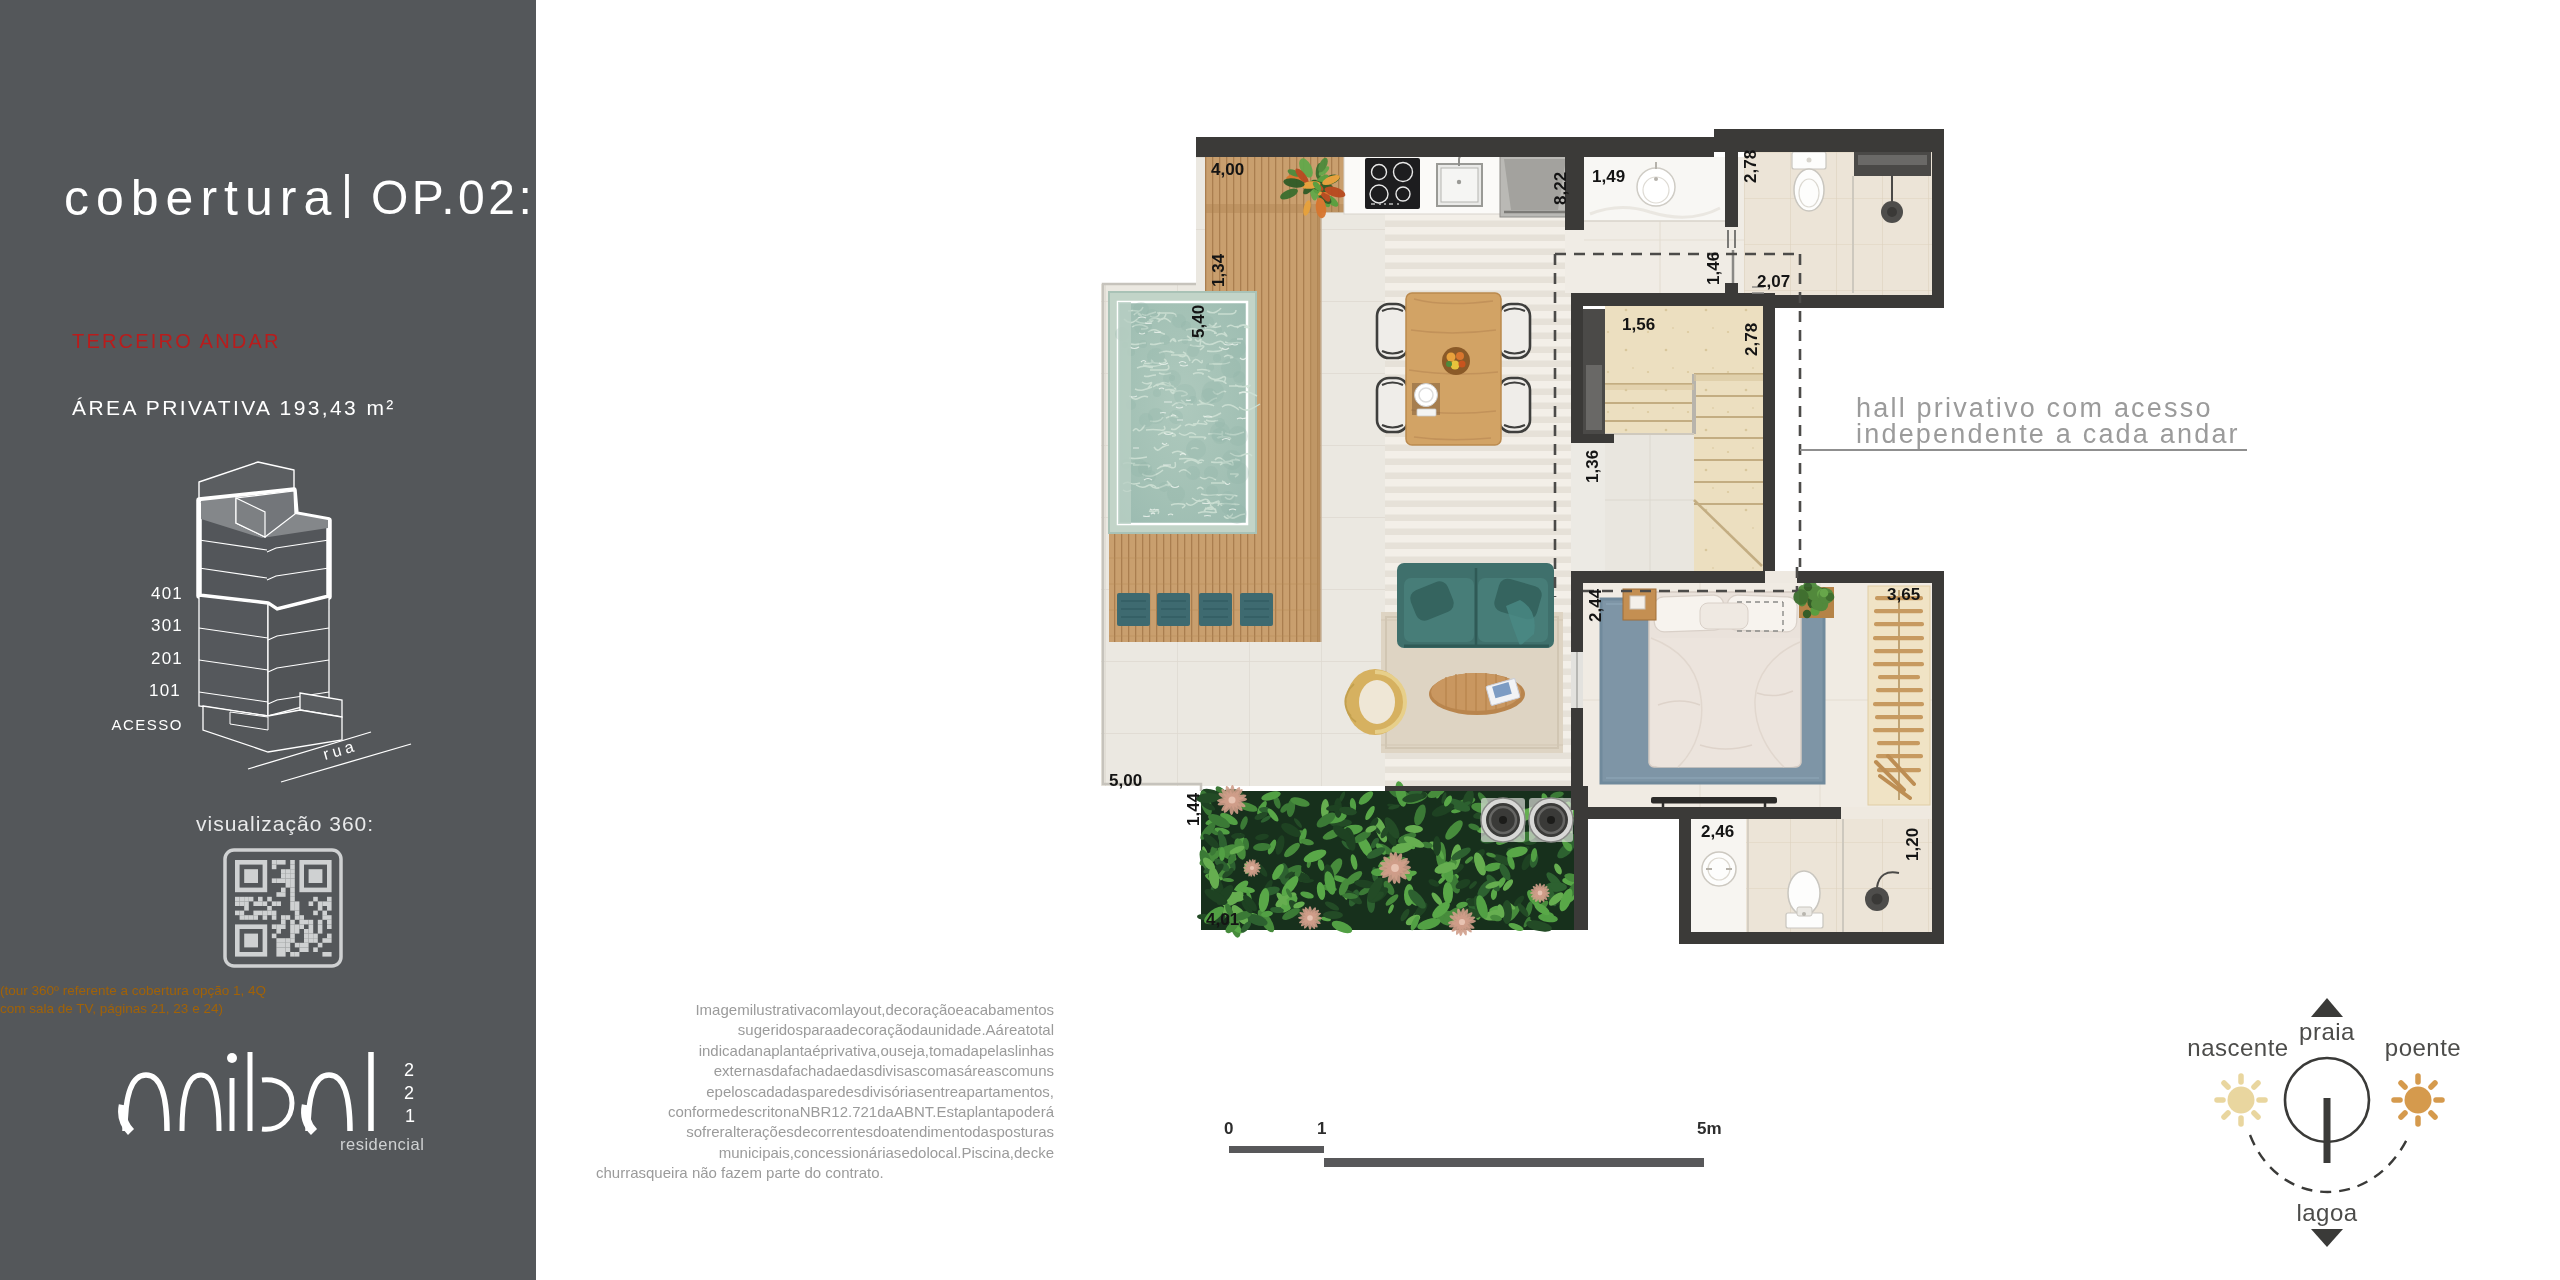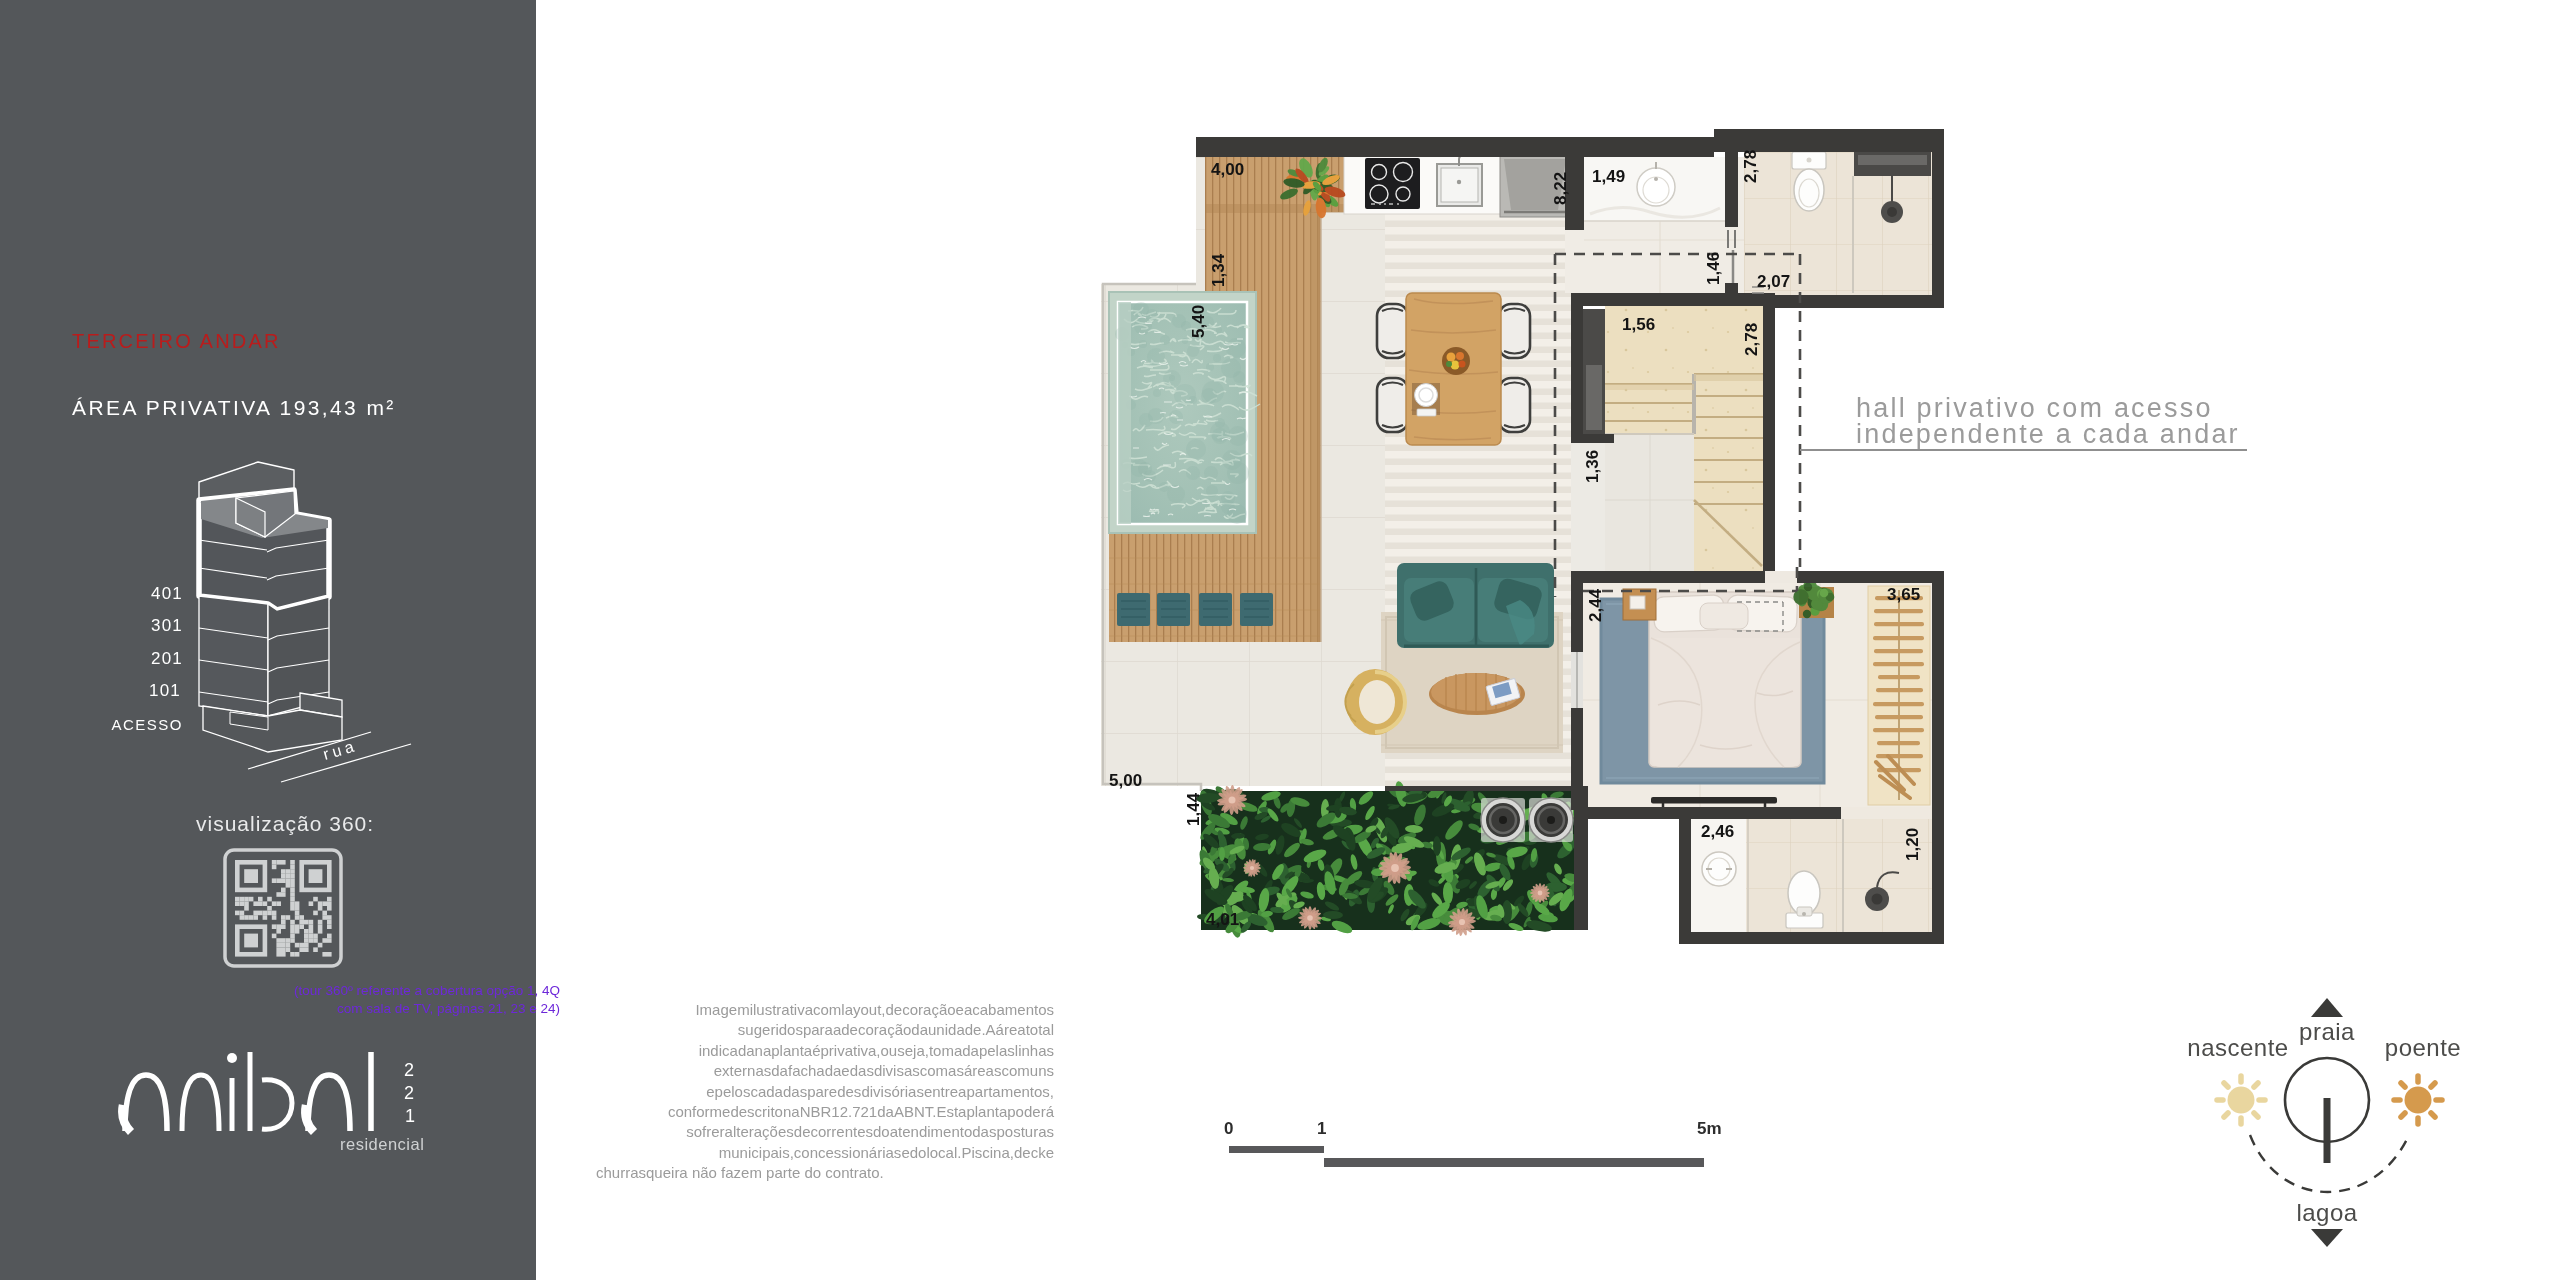--- a/index.html
+++ b/index.html
@@ -7,20 +7,21 @@
        font-family:"Liberation Sans", sans-serif;overflow:hidden;}
   .abs{position:absolute;}
   .jline{display:flex;justify-content:flex-end;}
 </style>
 </head>
 <body>
 
 <div class="abs" style="left:0;top:0;width:536px;height:1280px;background:#54575a;"></div>
 
 <div class="abs" style="left:64px;top:169px;width:480px;color:#fff;">
+  <div style="font-size:50px;letter-spacing:7px;white-space:nowrap;position:relative;">cobertura<span class="abs" style="left:277px;top:-4px;font-size:46px;letter-spacing:0;">|</span><span class="abs" style="left:307px;top:1px;font-size:48px;letter-spacing:3.5px;">OP.02:</span></div>
 </div>
 
 <div class="abs" style="left:72px;top:330px;color:#b91c1c;font-size:20px;letter-spacing:2.2px;">TERCEIRO ANDAR</div>
 
 <div class="abs" style="left:72px;top:396px;color:#fff;font-size:21px;letter-spacing:2.4px;">ÁREA PRIVATIVA 193,43 m²</div>
 
 <svg class="abs" style="left:100px;top:440px;" width="360" height="360" viewBox="0 0 360 360">
 
 <g fill="#5b5e61" stroke="#ffffff" stroke-width="1.4" stroke-linejoin="round">
 <polygon points="99,42 158,22 194,30 194,50 132,60 99,60"></polygon>
@@ -202,21 +203,21 @@
 <rect x="104.0" y="58.0" width="4.6" height="4.6" fill="#cfd1d2"></rect>
 <rect x="104.0" y="67.2" width="4.6" height="4.6" fill="#cfd1d2"></rect>
 <rect x="104.0" y="71.8" width="4.6" height="4.6" fill="#cfd1d2"></rect>
 <rect x="104.0" y="76.4" width="4.6" height="4.6" fill="#cfd1d2"></rect>
 <rect x="104.0" y="85.6" width="4.6" height="4.6" fill="#cfd1d2"></rect>
 <rect x="104.0" y="90.2" width="4.6" height="4.6" fill="#cfd1d2"></rect>
 <rect x="104.0" y="104.0" width="4.6" height="4.6" fill="#cfd1d2"></rect>
   </g>
 </svg>
 
-<div class="abs" style="left:0;top:982px;width:560px;text-align:right;color:#6d28d9;font-size:13.5px;line-height:18px;">(tour 360º referente a cobertura opção 1, 4Q<br>com sala de TV, páginas 21, 23 e 24)</div>
+<div class="abs" style="left:0;top:982px;width:560px;text-align:left;color:#a16207;font-size:13.5px;line-height:18px;">(tour 360º referente a cobertura opção 1, 4Q<br>com sala de TV, páginas 21, 23 e 24)</div>
 
 <svg class="abs" style="left:118px;top:1040px;" width="320" height="120" viewBox="0 0 320 120">
   <g stroke="#ffffff" fill="none">
 
     <path d="M7,91 C7,60 12,35 28,35 C44,35 49,60 49,91" stroke-width="5.5"></path>
     <path d="M13,92 C6,85 3,75 5,65" stroke-width="8.5"></path>
 
     <path d="M64,91 C64,60 68,35 83,35 C97,35 101,60 101,91" stroke-width="5"></path>
 
     <line x1="114" y1="38" x2="114" y2="91" stroke-width="5"></line>

